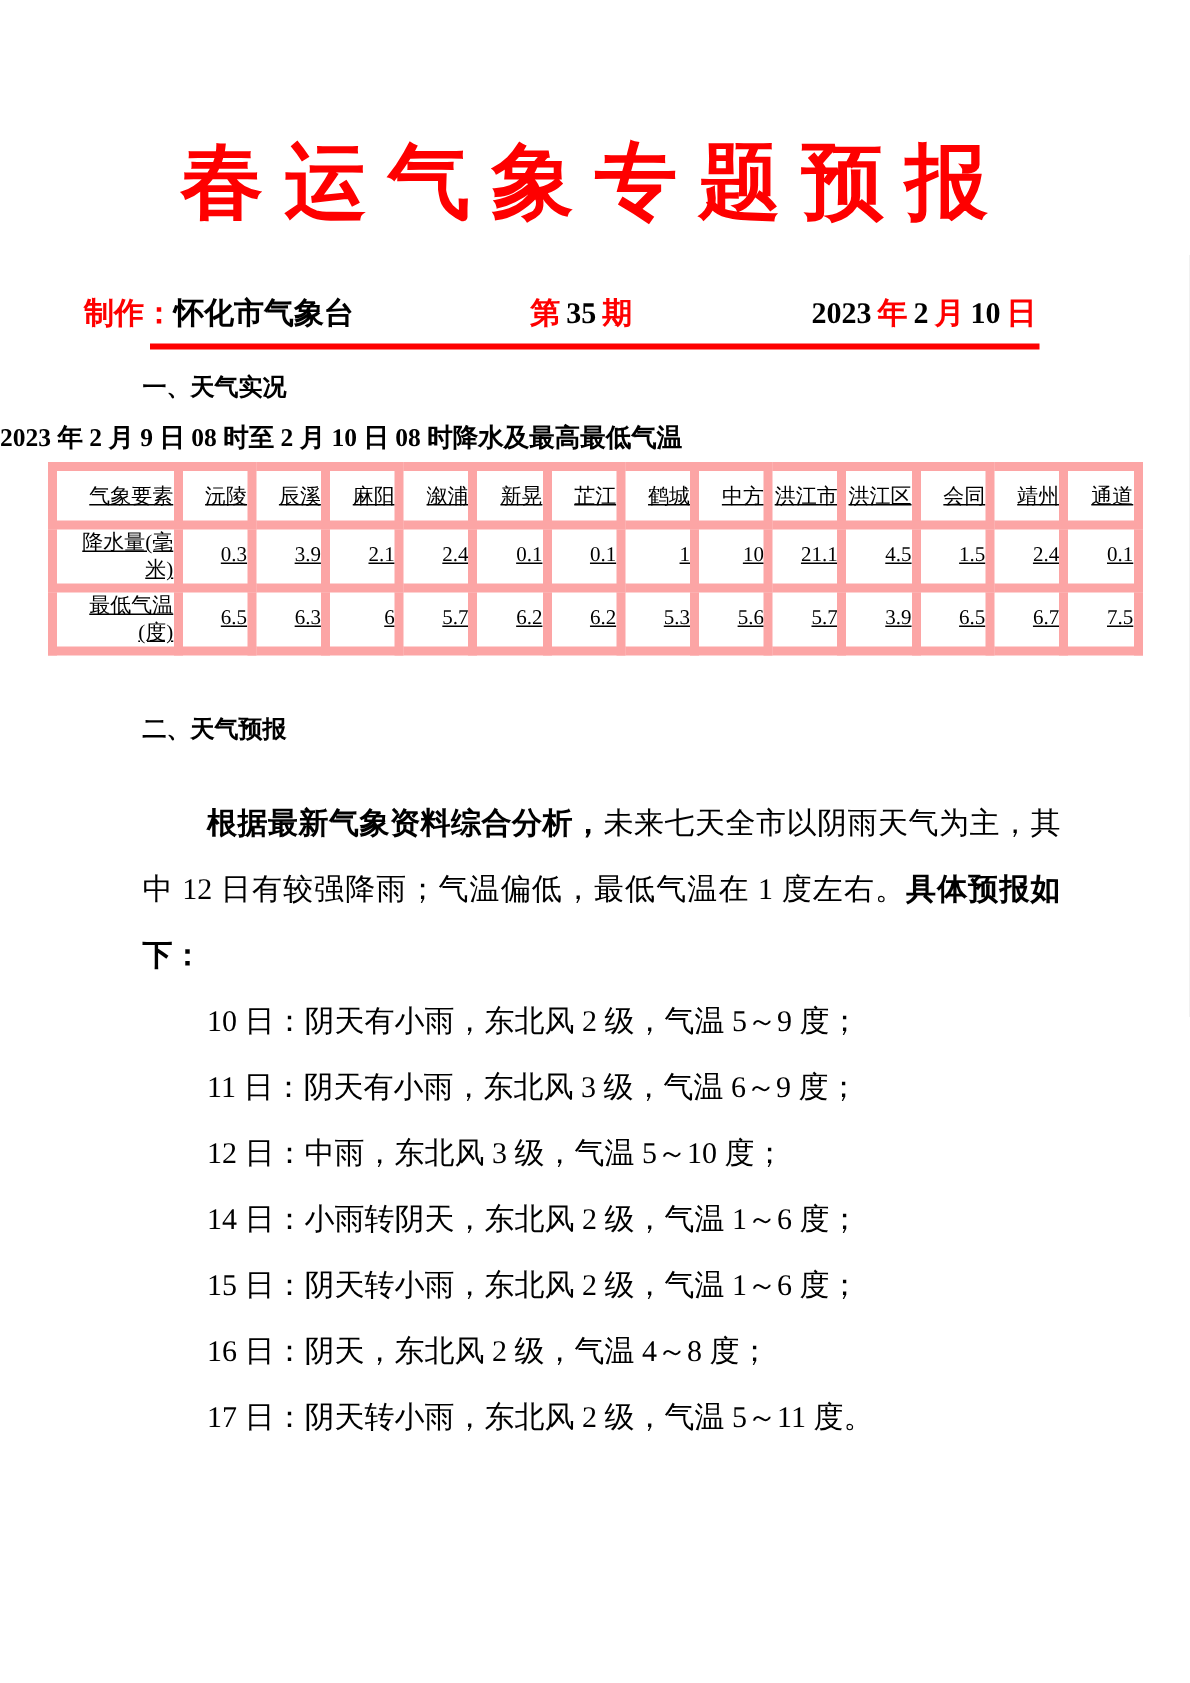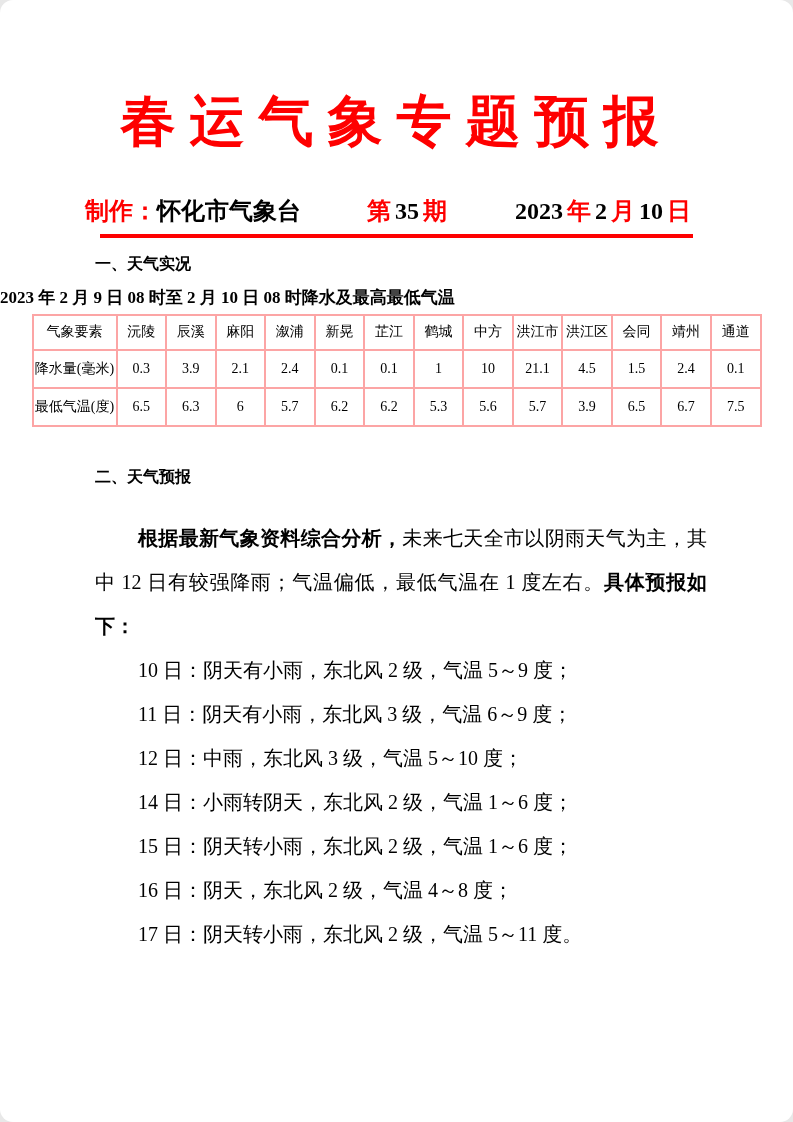--- a/index.html
+++ b/index.html
@@ -1,53 +1,53 @@
 <!DOCTYPE html>
 <html><head>
 <meta charset="utf-8">
 <style>
   html,body { margin:0; padding:0; background:#e8e8e8; }
   .page {
     position:relative; width:793px; height:1122px; margin:0 auto;
     background:#ffffff; color:#000;
     font-family:"Liberation Serif","DejaVu Serif",serif;
     overflow:hidden;
-    border-radius:13px;
   }
   .doc-title {
     margin:0; padding-top:84px; text-align:center;
     color:#fe0000; font-size:55px; font-weight:bold;
     letter-spacing:14px; line-height:1.35;
     font-family:"DejaVu Serif","Liberation Serif",serif;
   }
   .masthead {
     display:flex; justify-content:space-between; align-items:baseline;
-    margin:38px 100px 0 85px; font-size:24px; font-weight:bold;
+    margin:38px 100px 0 56px; font-size:20px; font-weight:bold;
     line-height:1.3; white-space:nowrap;text-align:right;
   }
   .mh-seg span { display:inline-block; }
   .mh-center span, .mh-right span { margin:0 2px; }
   .red { color:#fe0000; }
   .red-rule {
     height:4px; background:#fe0000; margin:7px 100px 0 100px;
   }
   .sec-heading {
     margin:16px 0 0 95px; font-size:16px; font-weight:bold; line-height:1.2;
   }
   .table-title {
     margin-top:12px; text-align:left; font-size:17px; font-weight:bold;
   }
   table.weather {
     margin:5px auto 0 auto; width:730px;
     border-collapse:collapse; table-layout:fixed;
   }
   table.weather th, table.weather td {
-    border:2px solid #fca5a5; text-align:center; vertical-align:middle;
+    border:6px solid #fca5a5; text-align:right; vertical-align:middle;
     font-weight:normal; font-size:14px; padding:0; height:33px;
     overflow:hidden;
+    text-decoration:underline;
   }
   table.weather tr.data-row th, table.weather tr.data-row td { height:36px; }
   table.weather .rowhead { font-size:14px; }
   .para {
     margin:30px 86px 0 95px; font-size:20px; line-height:44px;
     text-align:justify; text-indent:43px;font-family:Liberation Serif, serif;
   }
   .bold { font-weight:bold; }
   .forecast-list { margin:0 86px 0 95px; }
   .forecast { padding-left:43px; font-size:20px; line-height:44px; }

